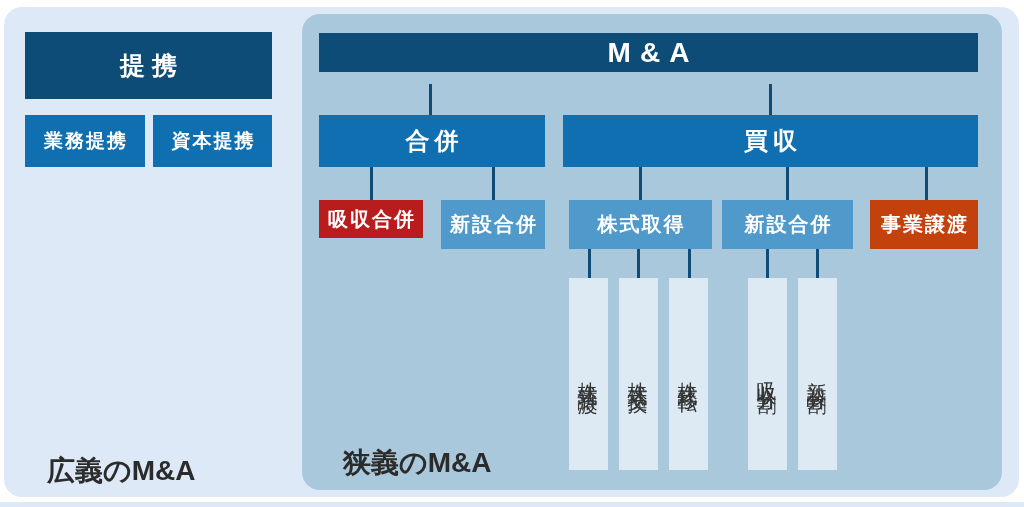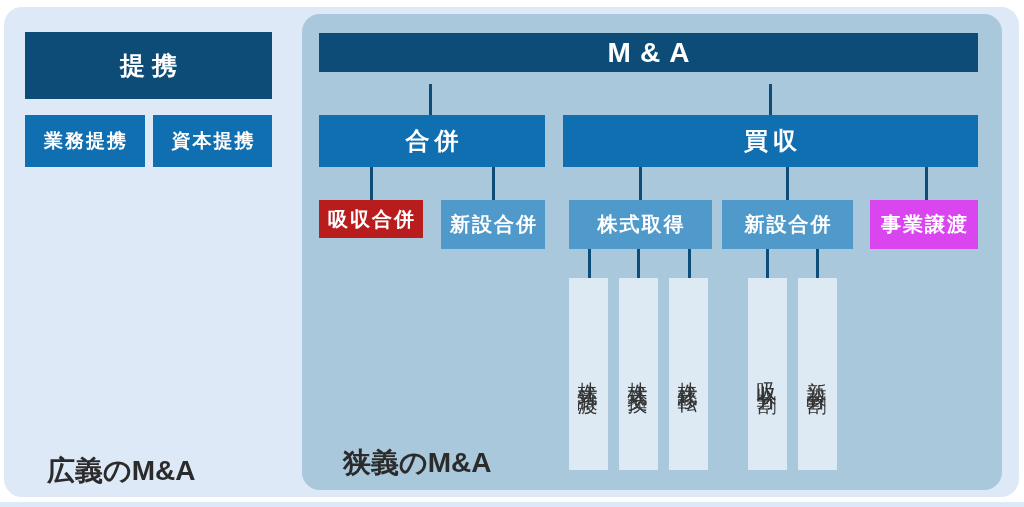--- a/index.html
+++ b/index.html
@@ -77,21 +77,21 @@
   <div class="vline" style="left: 370px; top: 167px; height: 33px; background-color: rgb(15, 76, 119);"></div>
   <div class="vline" style="left: 492px; top: 167px; height: 33px; background-color: rgb(15, 76, 119);"></div>
   <div class="vline" style="left: 639px; top: 167px; height: 33px; background-color: rgb(15, 76, 119);"></div>
   <div class="vline" style="left: 786px; top: 167px; height: 33px; background-color: rgb(15, 76, 119);"></div>
   <div class="vline" style="left: 925px; top: 167px; height: 33px; background-color: rgb(15, 76, 119);"></div>
 
   <div class="box light" style="left: 319px; top: 200px; width: 104px; height: 38px; background-color: #b91c1c;">吸収合併</div>
   <div class="box light" style="left: 441px; top: 200px; width: 104px; height: 49px; background-color: rgb(79, 154, 202);">新設合併</div>
   <div class="box light" style="left: 569px; top: 200px; width: 143px; height: 49px; background-color: rgb(79, 154, 202);">株式取得</div>
   <div class="box light" style="left: 722px; top: 200px; width: 131px; height: 49px; background-color: rgb(79, 154, 202);">新設合併</div>
-  <div class="box light" style="left: 870px; top: 200px; width: 108px; height: 49px; background-color: #d946ef; font-family: Liberation Serif, serif;">事業譲渡</div>
+  <div class="box light" style="left: 870px; top: 200px; width: 108px; height: 49px; background-color: #c2410c; font-family: Liberation Serif, serif;">事業譲渡</div>
 
   <div class="vline" style="left: 588px; top: 249px; height: 29px; background-color: rgb(15, 76, 119);"></div>
   <div class="vline" style="left: 637px; top: 249px; height: 29px; background-color: rgb(15, 76, 119);"></div>
   <div class="vline" style="left: 688px; top: 249px; height: 29px; background-color: rgb(15, 76, 119);"></div>
   <div class="vline" style="left: 766px; top: 249px; height: 29px; background-color: rgb(15, 76, 119);"></div>
   <div class="vline" style="left: 816px; top: 249px; height: 29px; background-color: rgb(15, 76, 119);"></div>
 
   <div class="leaf" style="left: 569px; top: 278px; width: 39px; height: 192px; background-color: rgb(221, 234, 243);">株式譲渡</div>
   <div class="leaf" style="left: 619px; top: 278px; width: 39px; height: 192px; background-color: rgb(221, 234, 243);">株式交換</div>
   <div class="leaf" style="left: 669px; top: 278px; width: 39px; height: 192px; background-color: rgb(221, 234, 243);">株式移転</div>

